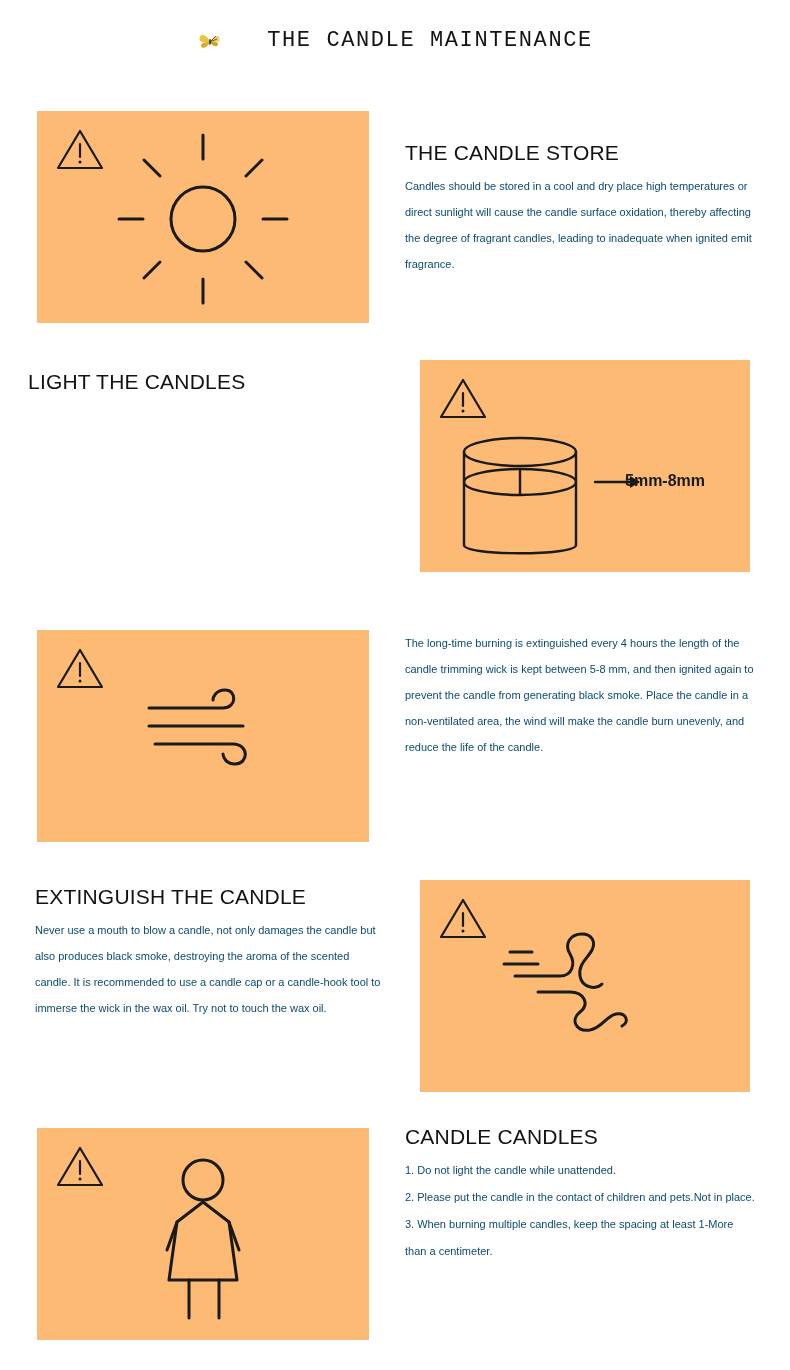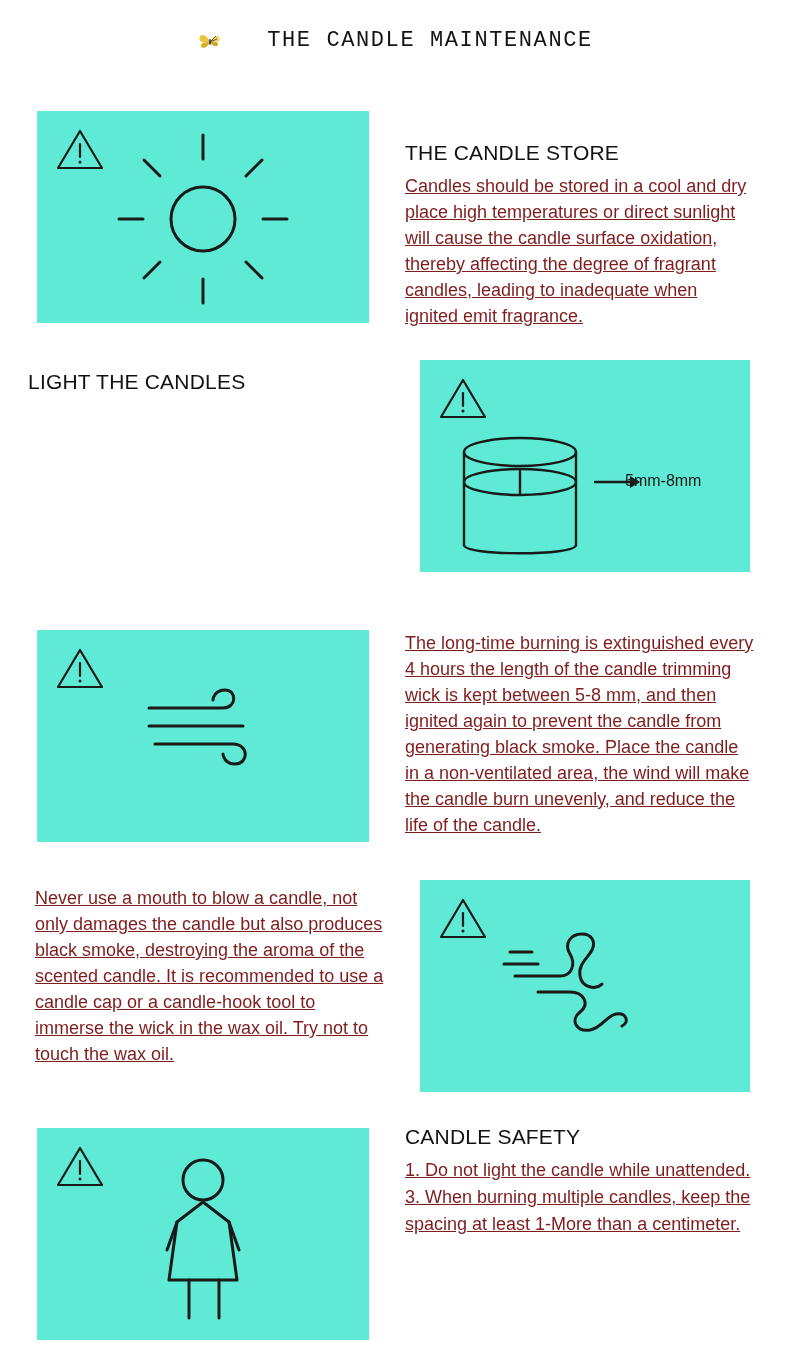--- a/index.html
+++ b/index.html
@@ -36,39 +36,39 @@
   .header-title {
     font-family: Liberation Mono, monospace;
     font-size: 22px;
     letter-spacing: 1.6px;
     color: #141414;
     white-space: nowrap;
     margin-left: 35px;
   }
   .panel {
     position: absolute;
-    background: #5eead4;
+    background: #fdba74;
+    font-weight: bold;
   }
   .text-block {
     position: absolute;
   }
   .block-title {
     font-size: 21px;
     font-weight: 400;
     letter-spacing: 0.2px;
     color: #121212;
     margin: 0 0 9px 0;
     line-height: 1.1;
   }
   .block-body {
-    font-size: 18px;
+    font-size: 11px;
     line-height: 26px;
-    color: #7f1d1d;
+    color: #0c4a6e;
     margin: 0;
-    text-decoration: underline;
   }
   .block-body.list {
     line-height: 27px;
   }
   .list-line {
     display: block;
   }
 
   
   .warn {
@@ -185,20 +185,21 @@
       </g>
     </svg>
   </span>
 </div>
 
 <div class="text-block" style="left:405px; top:630px; width:352px;">
   <p class="block-body">The long-time burning is extinguished every 4 hours the length of the candle trimming wick is kept between 5-8 mm, and then ignited again to prevent the candle from generating black smoke. Place the candle in a non-ventilated area, the wind will make the candle burn unevenly, and reduce the life of the candle.</p>
 </div>
 
 <div class="text-block" style="left:35px; top:885px; width:352px;">
+  <h2 class="block-title">EXTINGUISH THE CANDLE</h2>
   <p class="block-body">Never use a mouth to blow a candle, not only damages the candle but also produces black smoke, destroying the aroma of the scented candle. It is recommended to use a candle cap or a candle-hook tool to immerse the wick in the wax oil. Try not to touch the wax oil.</p>
 </div>
 
 <div class="panel" style="left:420px; top:880px; width:330px; height:212px;">
   <span class="warn">
     <svg width="50" height="45" viewBox="0 0 50 45">
       <path d="M25 4 L47 41 L3 41 Z" fill="none" stroke="#1a1a1a" stroke-width="2.2" stroke-linejoin="round"></path>
       <line x1="25" y1="17" x2="25" y2="30" stroke="#1a1a1a" stroke-width="2.2" stroke-linecap="round"></line>
       <circle cx="25" cy="35" r="1.5" fill="#1a1a1a"></circle>
     </svg>
@@ -231,18 +232,19 @@
         <path d="M140 94 L130 122"></path>
         <path d="M192 94 L202 122"></path>
         <path d="M152 152 L152 190"></path>
         <path d="M182 152 L182 190"></path>
       </g>
     </svg>
   </span>
 </div>
 
 <div class="text-block" style="left:405px; top:1125px; width:352px;">
-  <h2 class="block-title">CANDLE SAFETY</h2>
+  <h2 class="block-title">CANDLE CANDLES</h2>
   <p class="block-body list">
     <span class="list-line">1. Do not light the candle while unattended.</span>
+    <span class="list-line">2. Please put the candle in the contact of children and pets.Not in place.</span>
     <span class="list-line">3. When burning multiple candles, keep the spacing at least 1-More than a centimeter.</span>
   </p>
 </div>
 
 </body></html>

